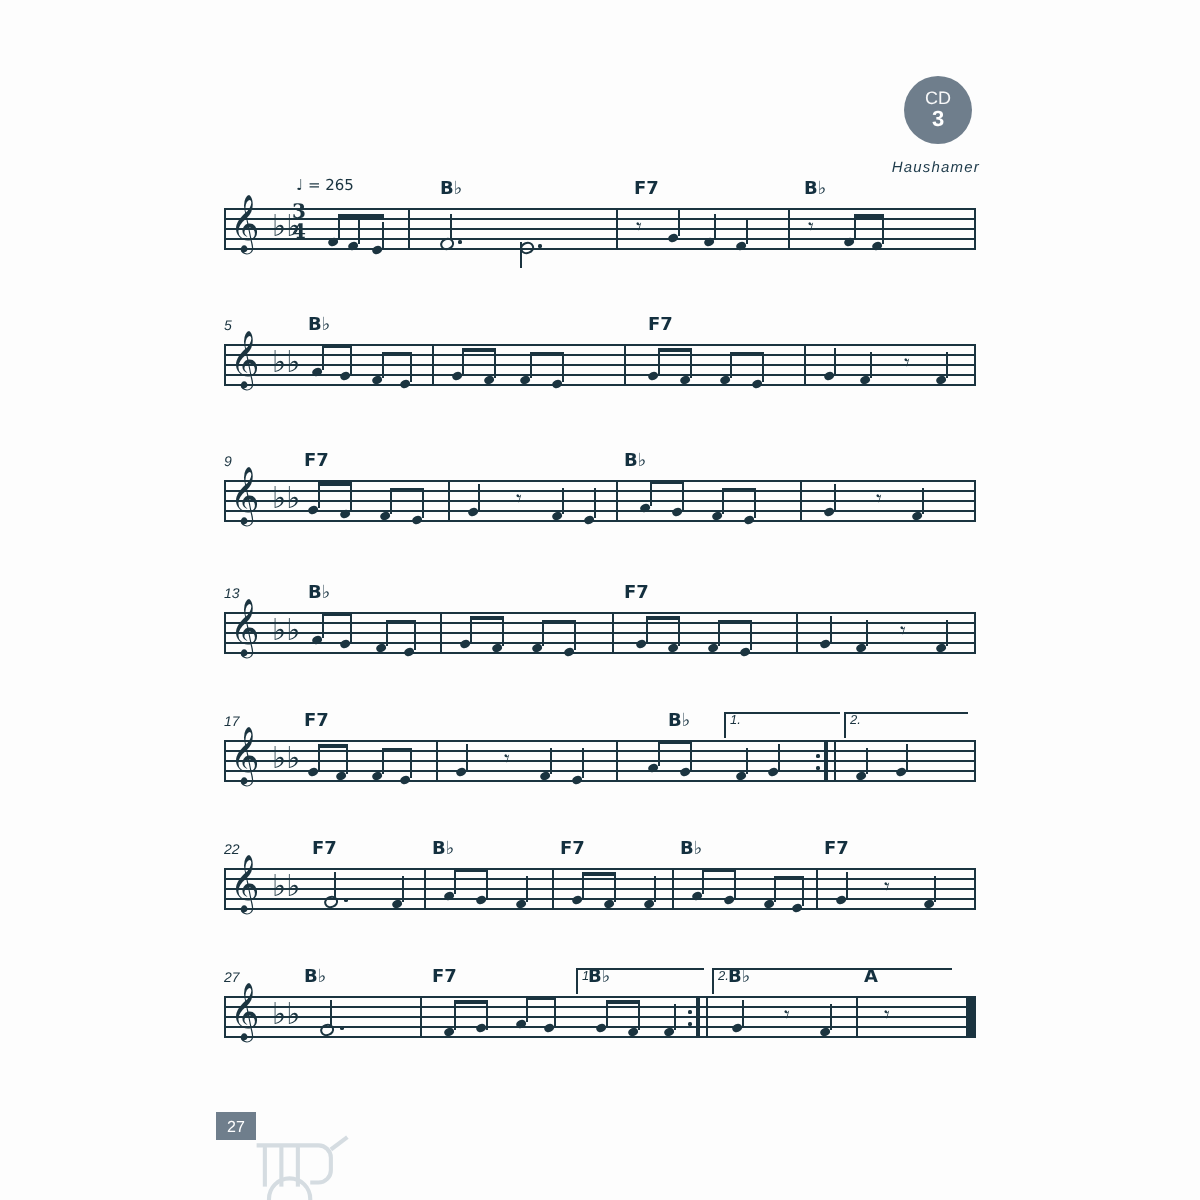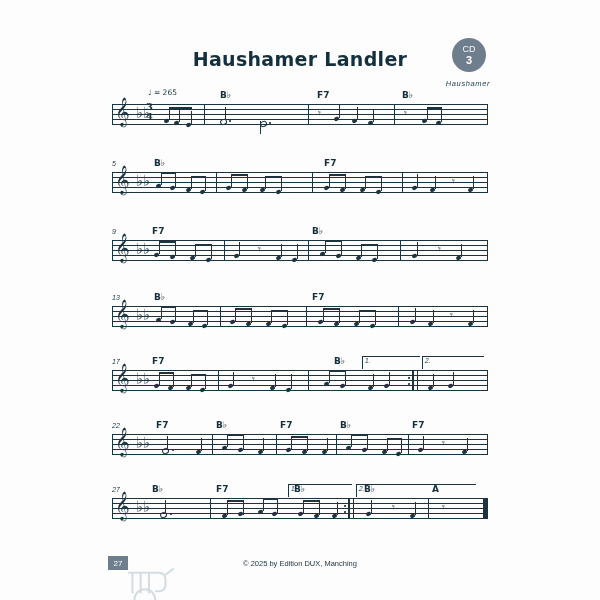--- a/index.html
+++ b/index.html
@@ -261,21 +261,20 @@
     width: 66px;
     height: 66px;
     opacity: 0.28;
   }
 </style>
 </head>
 <body>
 
 <div class="page">
 
-  <div class="title">Haushamer Landler</div>
 
   <div class="track-badge">
     <span class="cd">CD</span>
     <span class="num">3</span>
   </div>
 
   <div class="composer">Haushamer</div>
 
   <div class="system" style="top:90px">
     <div class="tempo">
@@ -699,21 +698,20 @@
     <div class="head" style="left:298px;top:30px"></div>
     <div class="stem" style="left:303px;top:18px;height:13px"></div>
     <div class="barline" style="left:316px"></div>
 
     <div class="rest" style="left:330px;top:18px">𝄾</div>
     <div class="endline thin"></div>
     <div class="endline"></div>
   </div>
 
   <div class="page-num-badge">27</div>
-  <div class="copyright">© 2025 by Edition DUX, Manching</div>
 
   <div class="watermark">
     <svg viewBox="0 0 64 64" width="66" height="66" aria-hidden="true">
       <g fill="none" stroke="#6f8a9c" stroke-width="2">
         <path d="M10 22 h30 a6 6 0 0 1 6 6 v6 a6 6 0 0 1 -6 6 h-4"></path>
         <path d="M14 22 v20"></path>
         <path d="M22 22 v20"></path>
         <path d="M30 22 v20"></path>
         <circle cx="26" cy="48" r="10"></circle>
         <path d="M46 24 l8 -6"></path>

